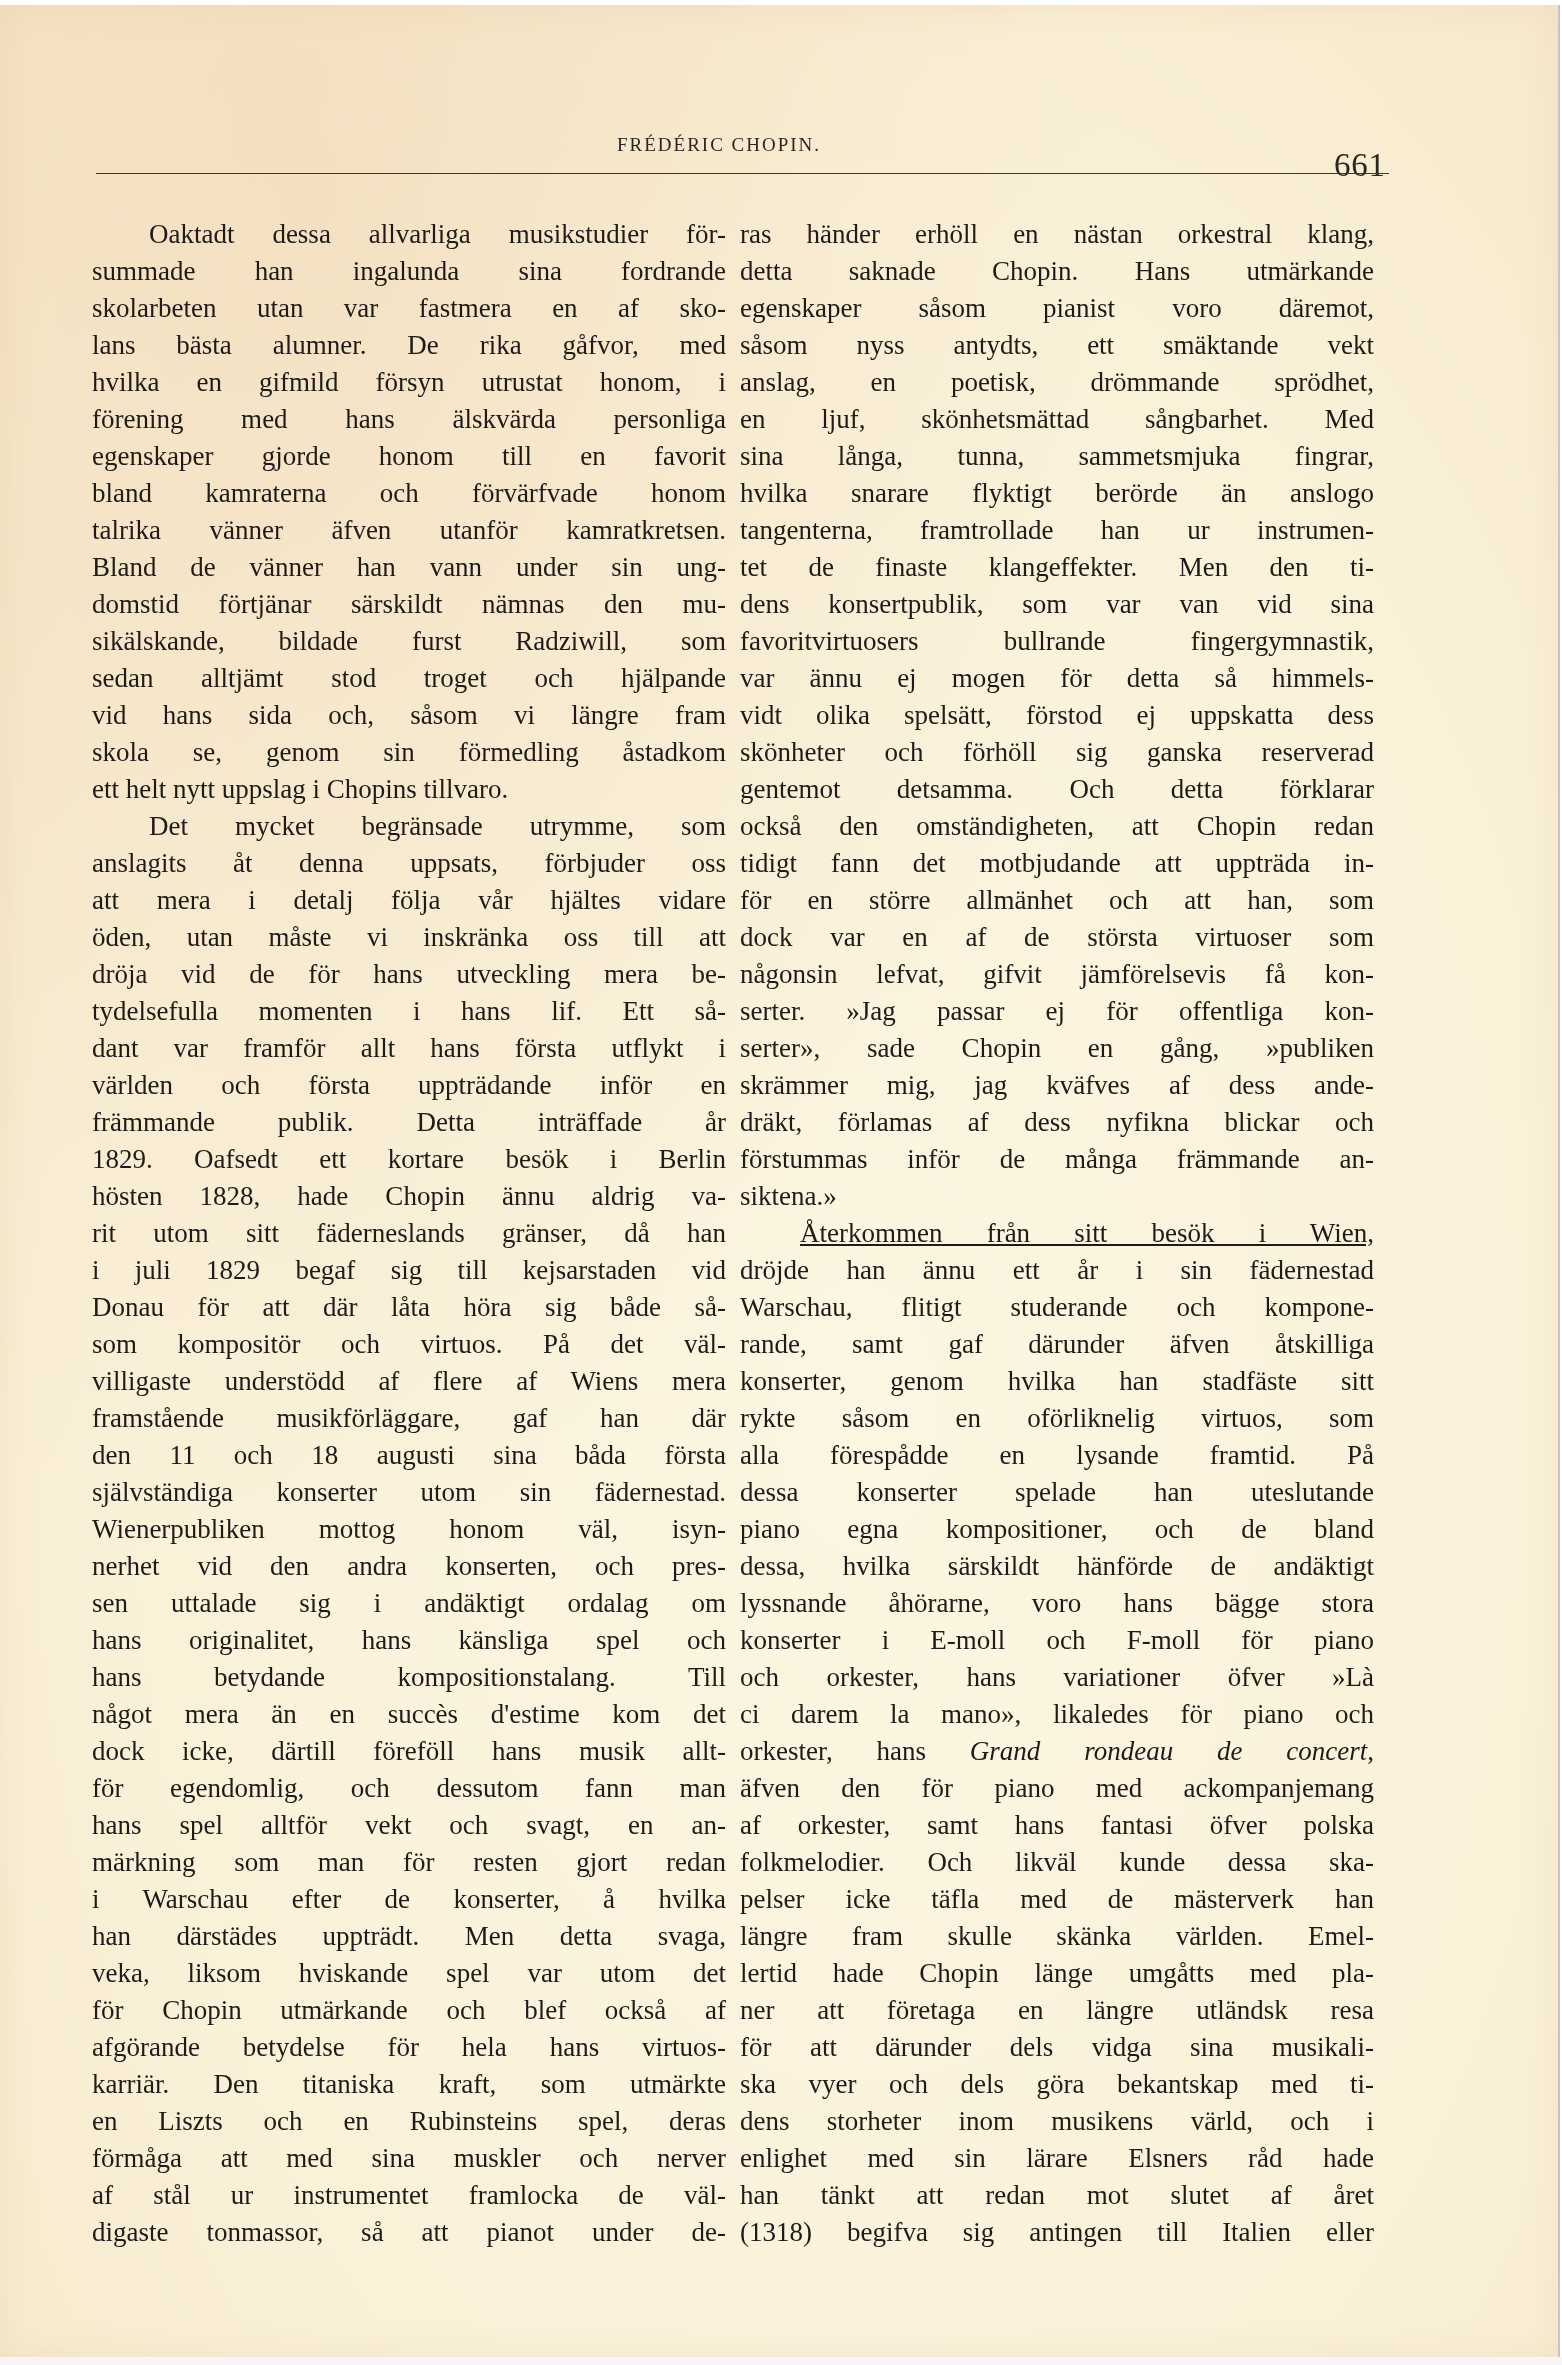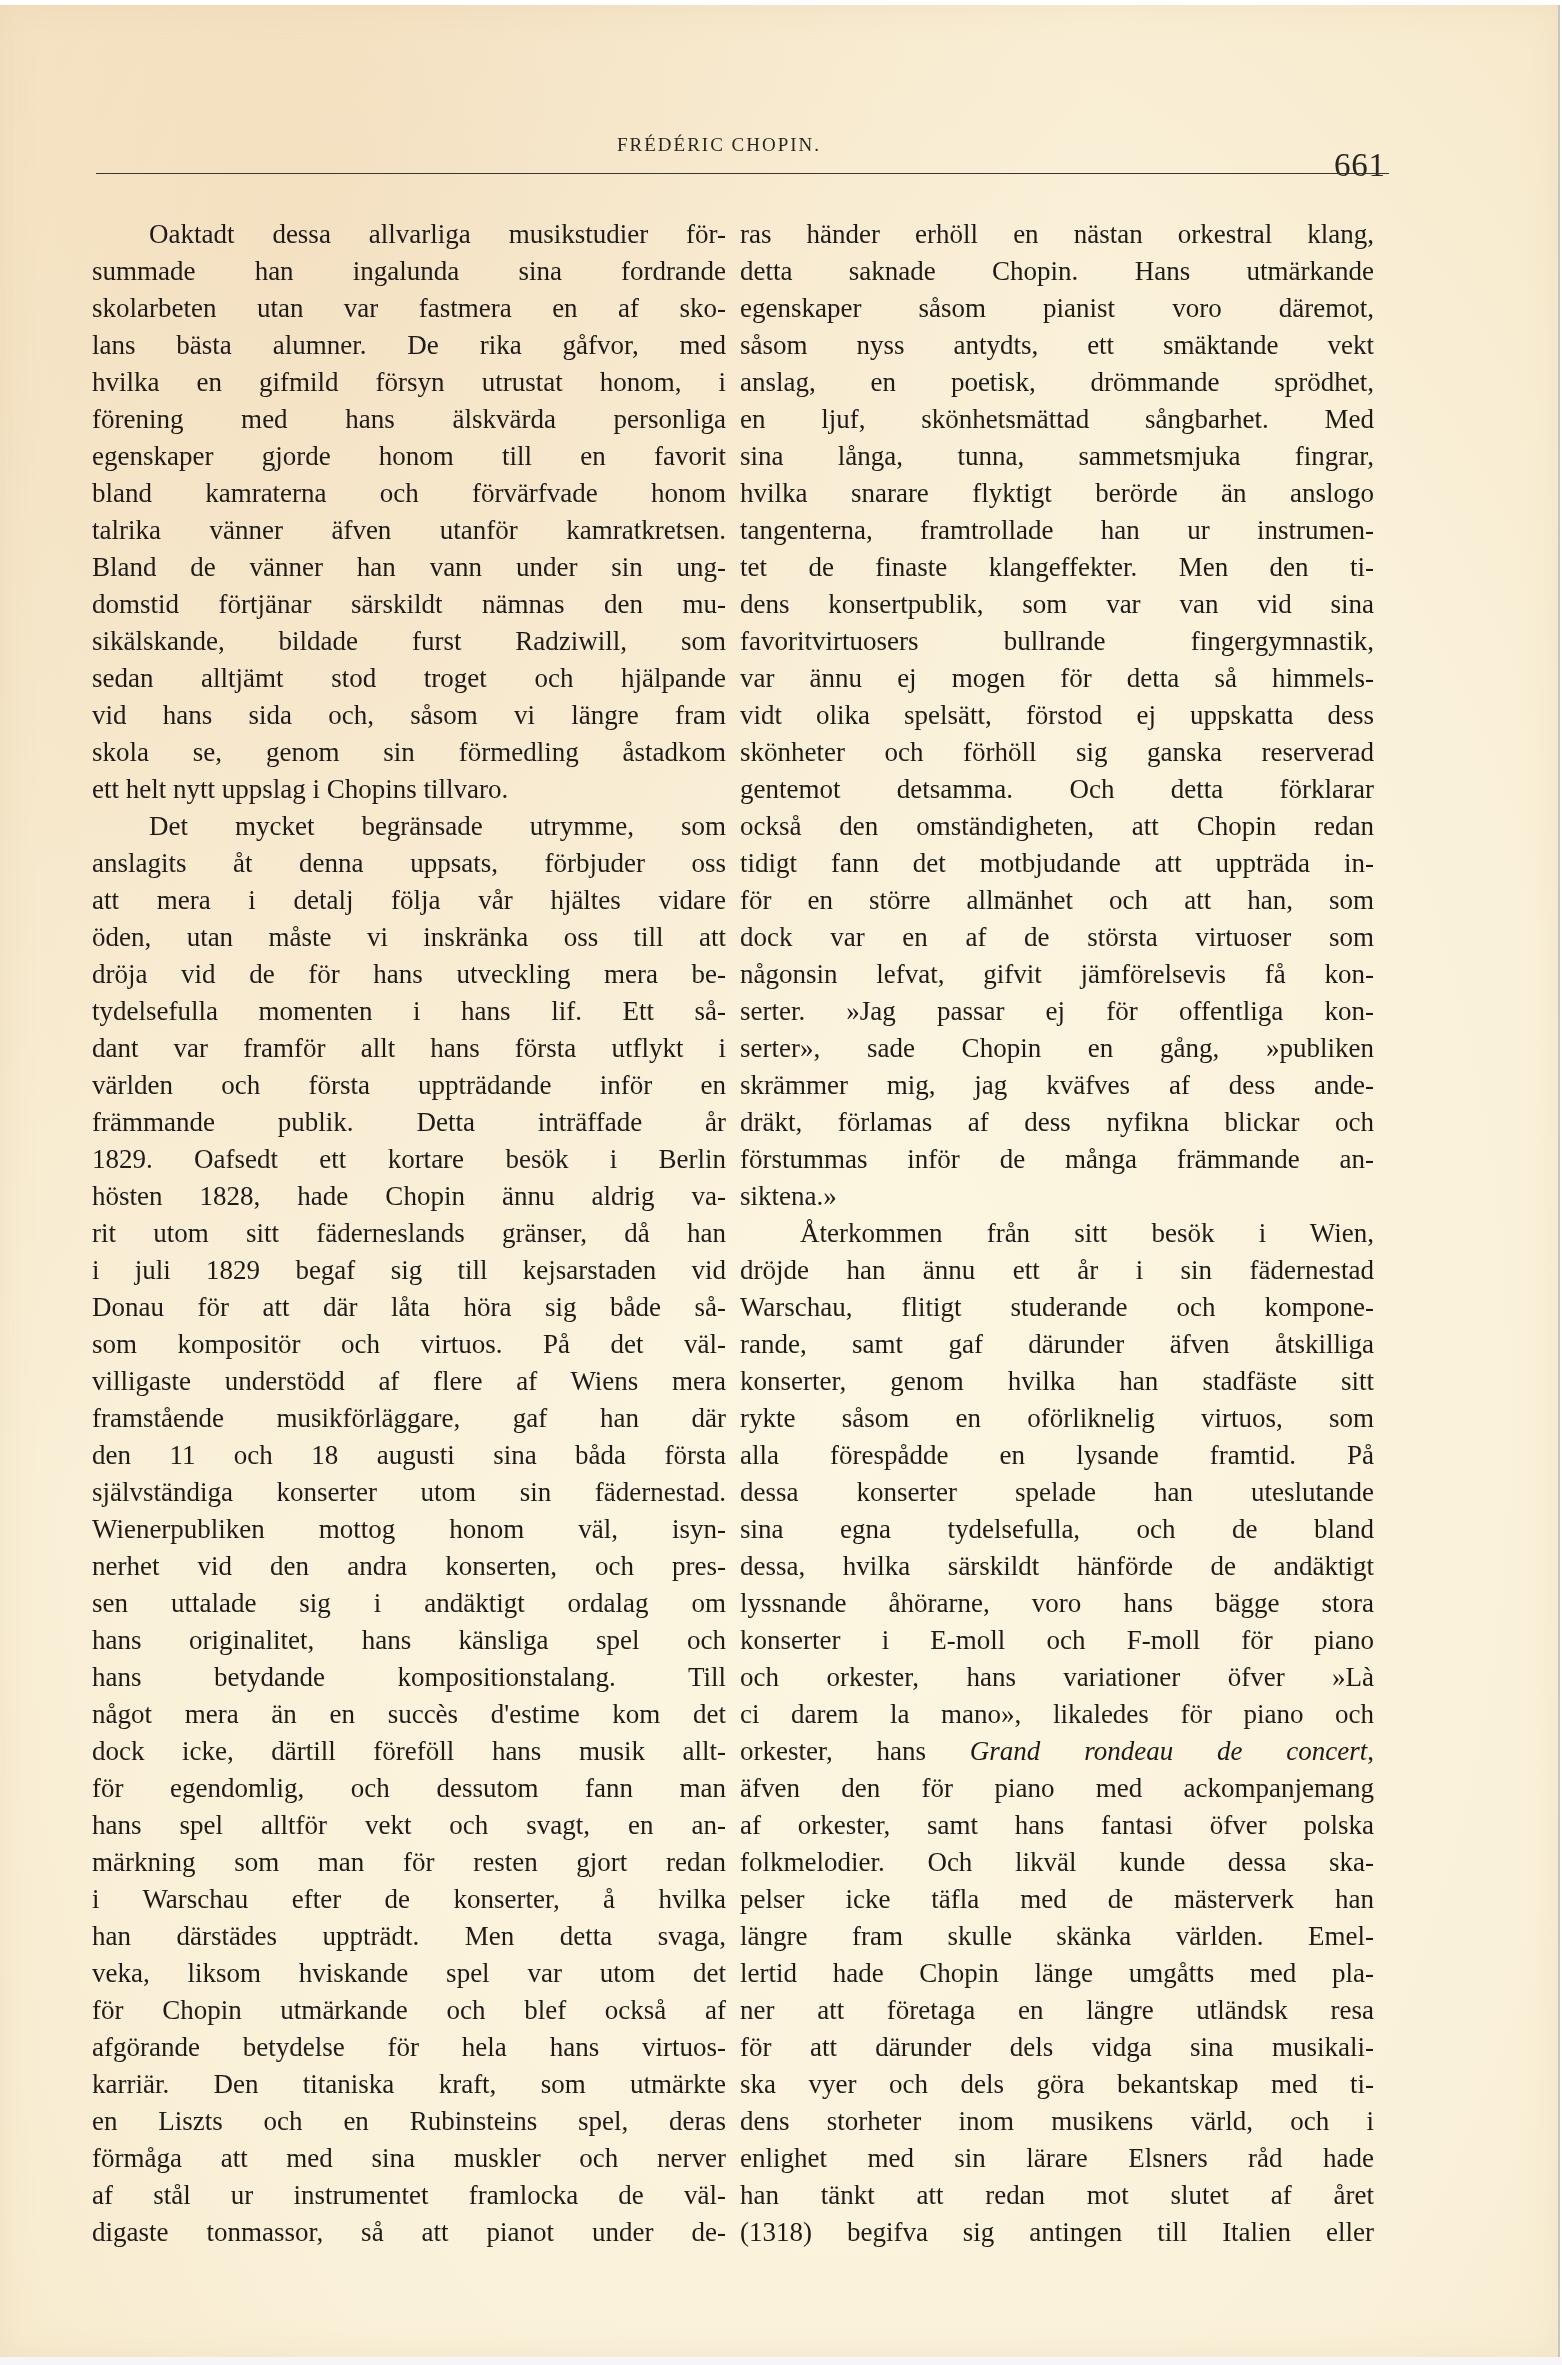--- a/index.html
+++ b/index.html
@@ -74,21 +74,21 @@
     .column.right { left: 740px; }
     .line {
       display: block;
       height: 37px;
       white-space: nowrap;
       text-align: justify;
       text-align-last: justify;
       overflow: visible;
     }
     .line.indent { padding-left: 57px; }
-    .column.right .line.indent { padding-left: 60px; }
+    .column.right .line.indent { padding-left: 60px; text-decoration: underline; }
     .line.last { text-align-last: left; }
     .italic { font-style: italic; }
     .bottom-strip {
       position: absolute;
       left: 0;
       top: 2357px;
       width: 1562px;
       height: 9px;
       background: #f7f5f8;
     }
@@ -191,21 +191,21 @@
       <span class="line">förstummas inför de många främmande an-</span>
       <span class="line last">siktena.»</span>
       <span class="line indent">Återkommen från sitt besök i Wien,</span>
       <span class="line">dröjde han ännu ett år i sin fädernestad</span>
       <span class="line">Warschau, flitigt studerande och kompone-</span>
       <span class="line">rande, samt gaf därunder äfven åtskilliga</span>
       <span class="line">konserter, genom hvilka han stadfäste sitt</span>
       <span class="line">rykte såsom en oförliknelig virtuos, som</span>
       <span class="line">alla förespådde en lysande framtid. På</span>
       <span class="line">dessa konserter spelade han uteslutande</span>
-      <span class="line">sina egna tydelsefulla, och de bland</span>
+      <span class="line">piano egna kompositioner, och de bland</span>
       <span class="line">dessa, hvilka särskildt hänförde de andäktigt</span>
       <span class="line">lyssnande åhörarne, voro hans bägge stora</span>
       <span class="line">konserter i E-moll och F-moll för piano</span>
       <span class="line">och orkester, hans variationer öfver »Là</span>
       <span class="line">ci darem la mano», likaledes för piano och</span>
       <span class="line"><span>orkester, hans </span><span class="italic">Grand rondeau de concert</span><span>,</span></span>
       <span class="line">äfven den för piano med ackompanjemang</span>
       <span class="line">af orkester, samt hans fantasi öfver polska</span>
       <span class="line">folkmelodier. Och likväl kunde dessa ska-</span>
       <span class="line">pelser icke täfla med de mästerverk han</span>

